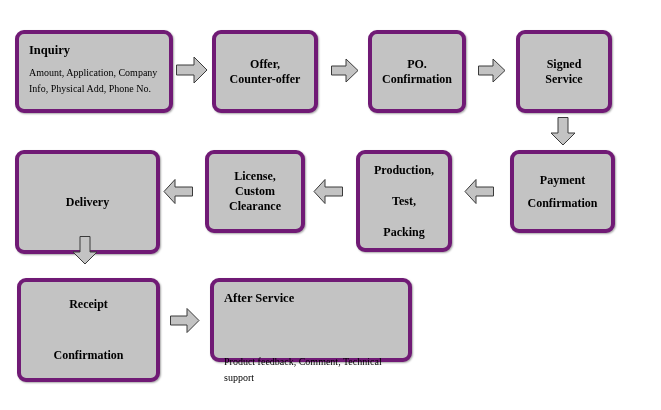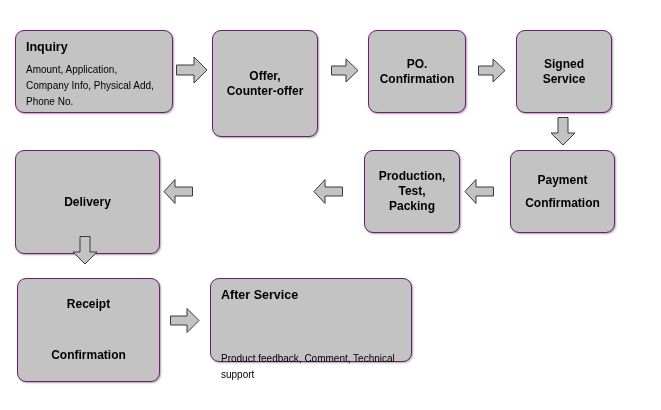--- a/index.html
+++ b/index.html
@@ -12,29 +12,30 @@
     width: 661px;
     height: 410px;
     background: #ffffff;
     overflow: hidden;
     font-family: "Liberation Sans", sans-serif;
   }
   .node {
     position: absolute;
     box-sizing: border-box;
     background: #c3c3c3;
-    border: 1px solid #701a75;
+    border: 4px solid #701a75;
     border-radius: 9px;
     box-shadow: 1px 1px 2px rgba(0,0,0,0.35);
     display: flex;
     flex-direction: column;
     align-items: center;
     justify-content: center;
     text-align: center;
     color: #000000;
+    font-family: Liberation Serif, serif;
   }
   .node.left-align {
     align-items: flex-start;
     justify-content: flex-start;
     text-align: left;
     padding: 9px 10px 8px 10px;
   }
   .node-title {
     font-size: 12px;
     font-weight: bold;
@@ -73,21 +74,21 @@
     <div class="node-title heading">Inquiry</div>
     <div class="node-body">Amount, Application, Company Info, Physical Add, Phone No.</div>
   </div>
 
   <div class="arrow" style="left:176px; top:56px;">
     <svg width="32" height="28" viewBox="0 0 32 28" aria-hidden="true">
       <polygon points="0.5,9 18,9 18,1 31,14 18,27 18,19 0.5,19"></polygon>
     </svg>
   </div>
 
-  <div class="node" style="left:212px; top:30px; width:106px; height:107px;">
+  <div class="node" style="left:212px; top:30px; width:106px; height:83px;">
     <div class="node-title">Offer,</div>
     <div class="node-title">Counter-offer</div>
   </div>
 
   <div class="arrow" style="left:331px; top:58px;">
     <svg width="28" height="25" viewBox="0 0 28 25" aria-hidden="true">
       <polygon points="0.5,8 15,8 15,1 27,12.5 15,24 15,17 0.5,17"></polygon>
     </svg>
   </div>
 
@@ -117,32 +118,37 @@
     <div class="node-title">Payment</div>
     <div class="node-title">Confirmation</div>
   </div>
 
   <div class="arrow" style="left:464px; top:178px;">
     <svg width="30" height="27" viewBox="0 0 30 27" aria-hidden="true">
       <polygon points="29.5,9 12,9 12,1.5 1,13.5 12,25.5 12,18 29.5,18"></polygon>
     </svg>
   </div>
 
-  <div class="node" style="left:364px; top:150px; width:96px; height:83px;">
+  <div class="node" style="left:356px; top:150px; width:96px; height:102px;gap:16px;">
     <div class="node-title">Production,</div>
     <div class="node-title">Test,</div>
     <div class="node-title">Packing</div>
   </div>
 
   <div class="arrow" style="left:313px; top:178px;">
     <svg width="30" height="27" viewBox="0 0 30 27" aria-hidden="true">
       <polygon points="29.5,9 12,9 12,1.5 1,13.5 12,25.5 12,18 29.5,18"></polygon>
     </svg>
   </div>
 
+  <div class="node" style="left:205px; top:150px; width:100px; height:83px;">
+    <div class="node-title">License,</div>
+    <div class="node-title">Custom</div>
+    <div class="node-title">Clearance</div>
+  </div>
 
   <div class="arrow" style="left:163px; top:178px;">
     <svg width="30" height="27" viewBox="0 0 30 27" aria-hidden="true">
       <polygon points="29.5,9 12,9 12,1.5 1,13.5 12,25.5 12,18 29.5,18"></polygon>
     </svg>
   </div>
 
   <div class="node" style="left:15px; top:150px; width:145px; height:104px;">
     <div class="node-title">Delivery</div>
   </div>

